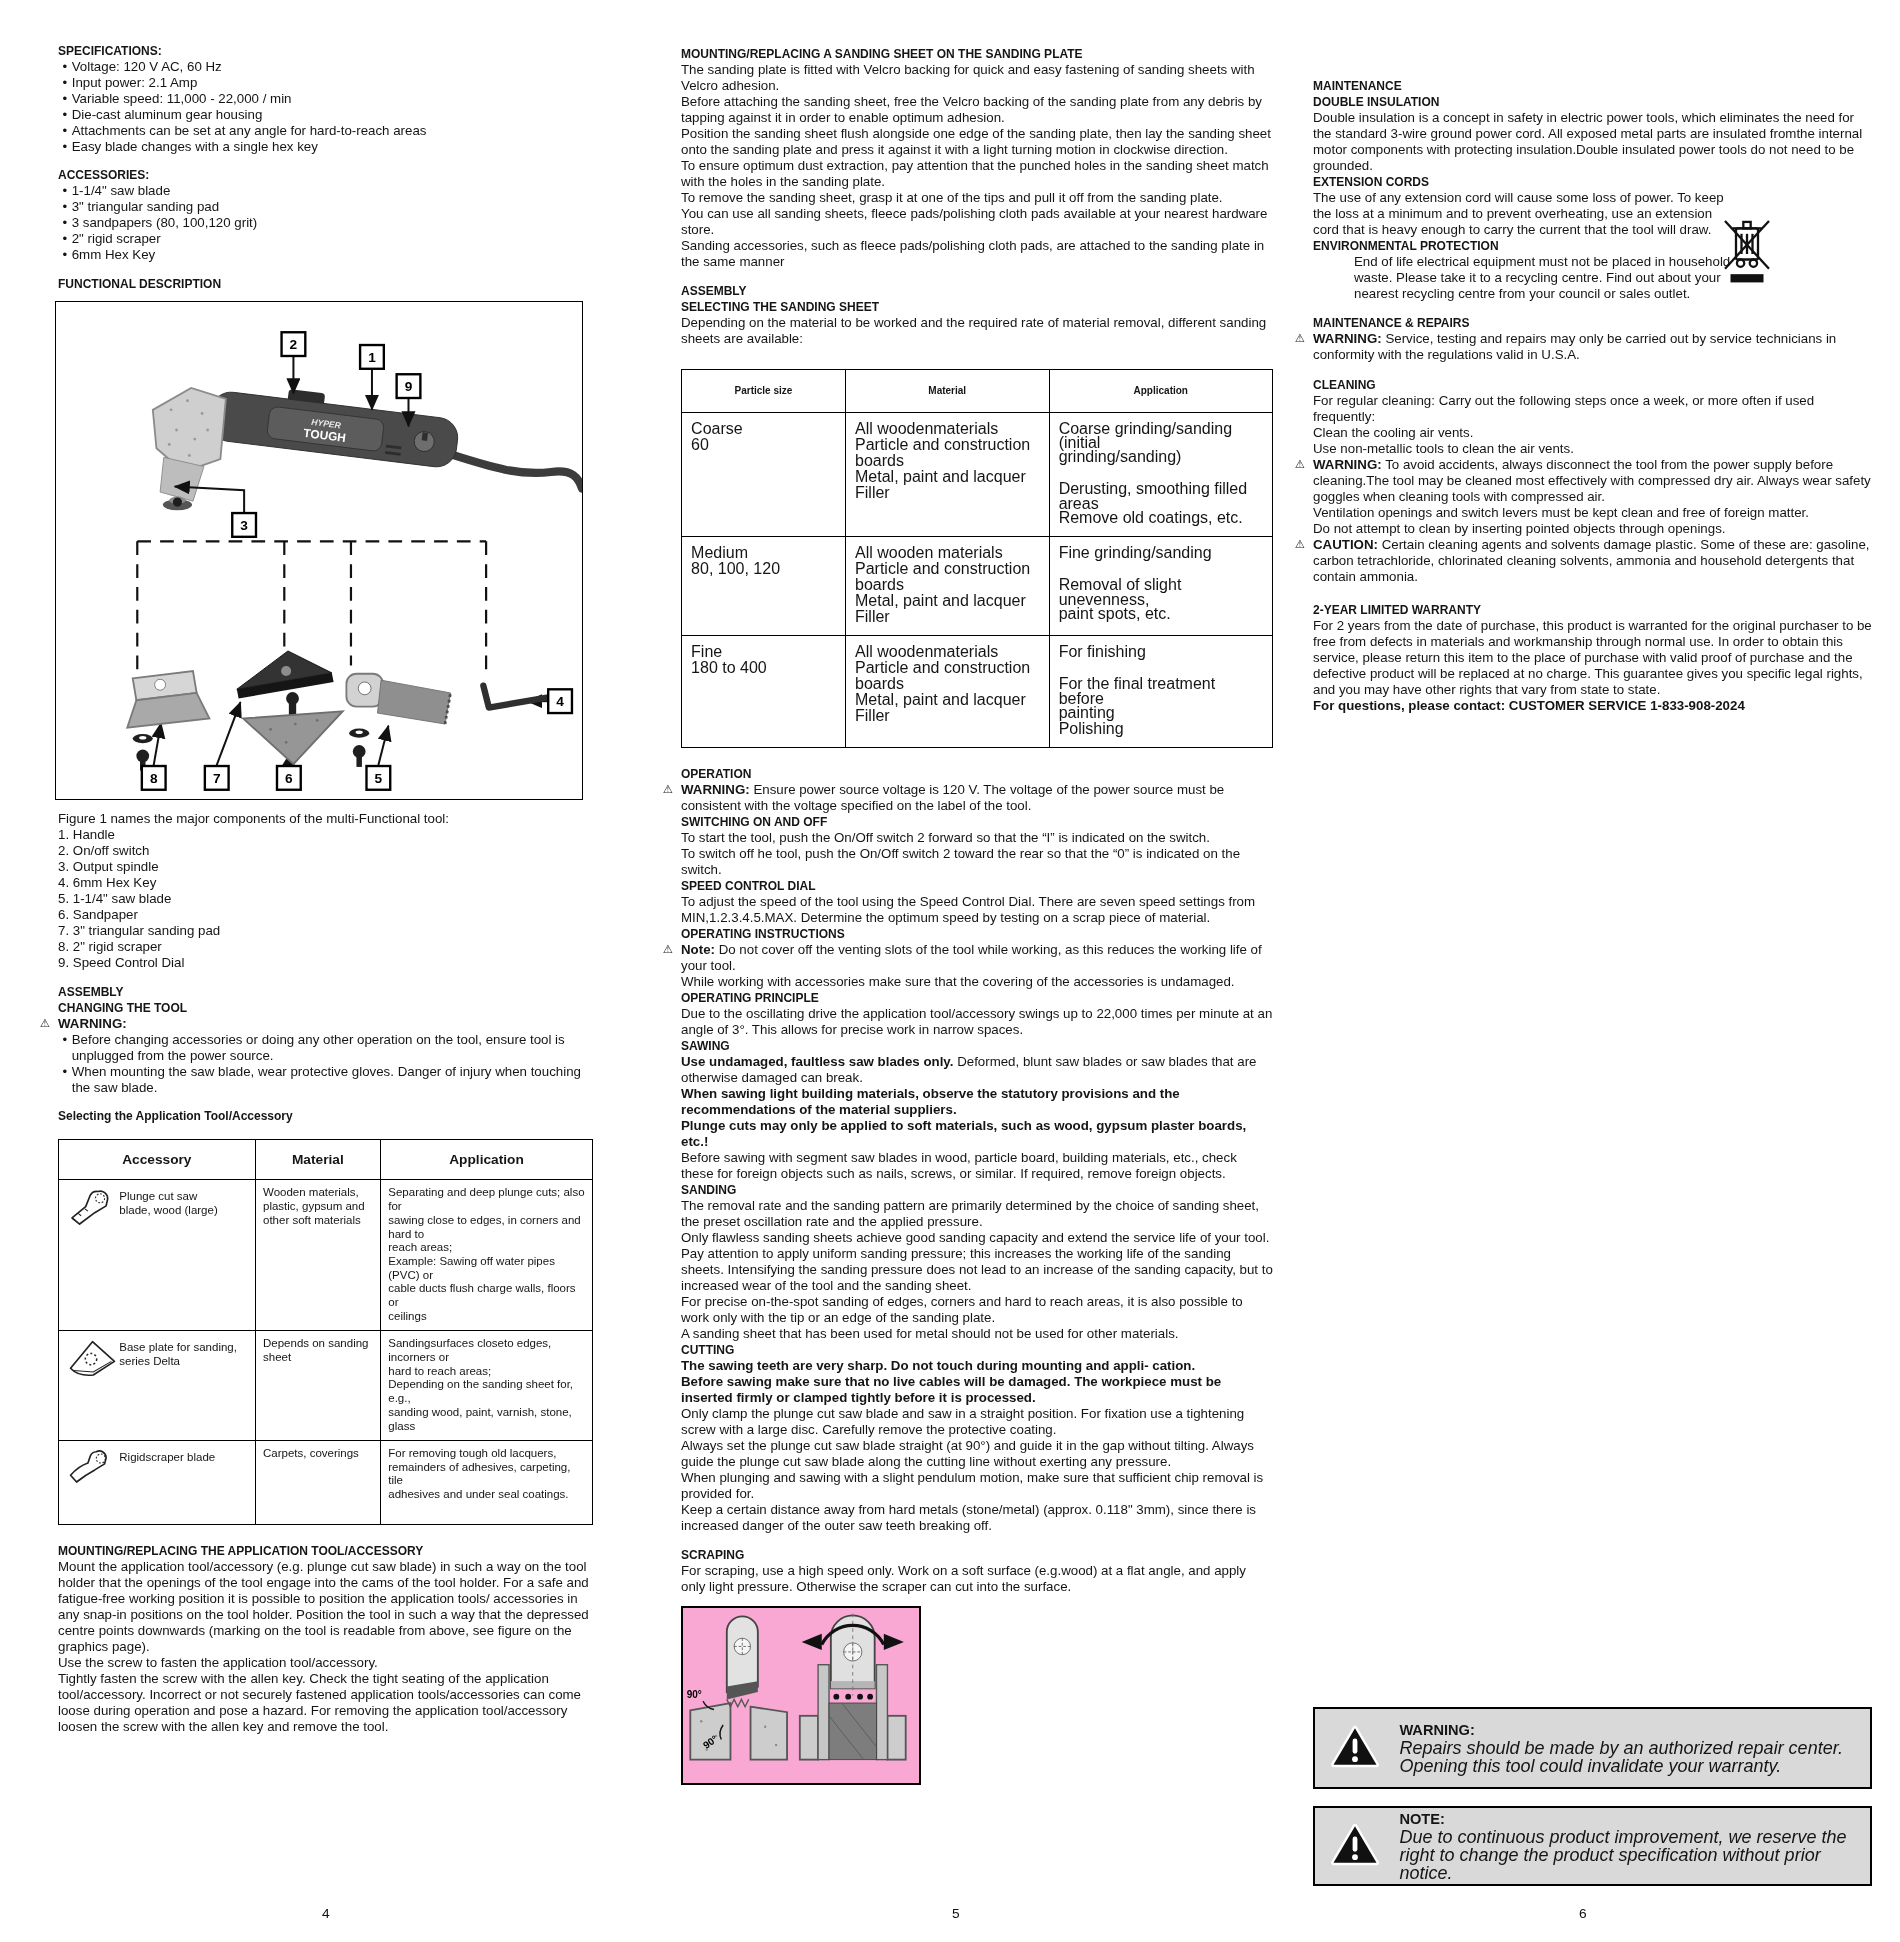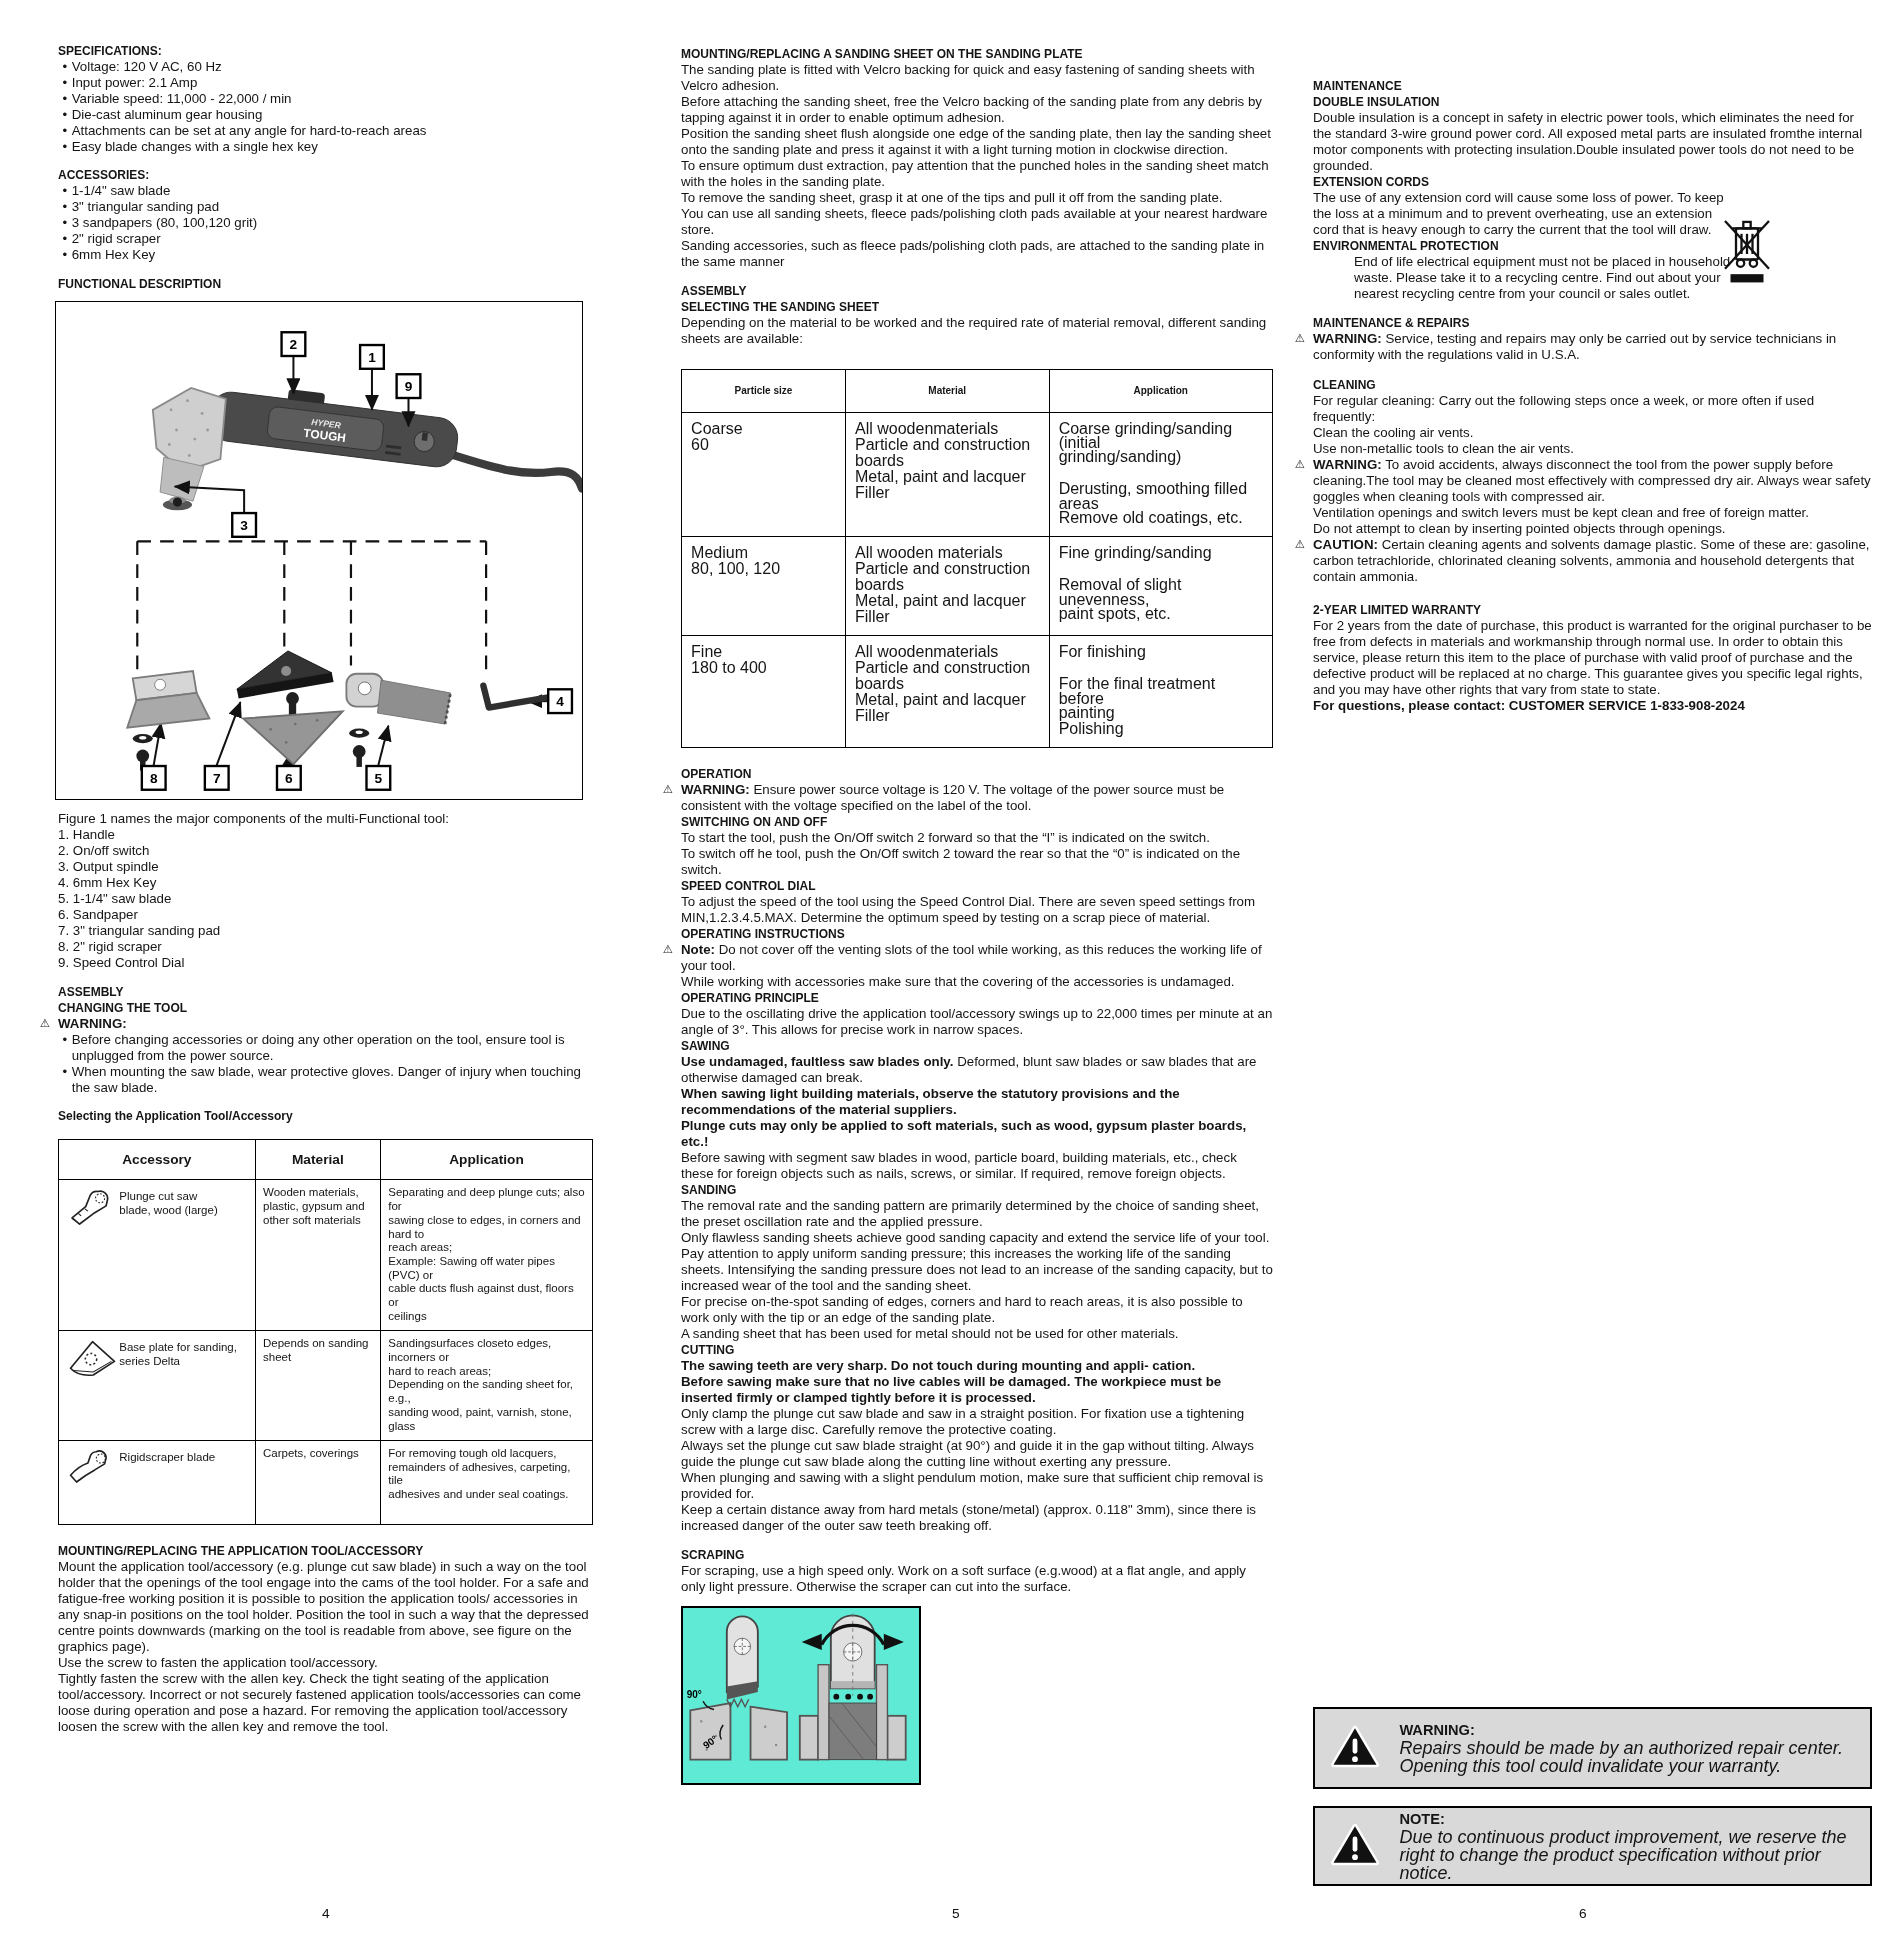--- a/index.html
+++ b/index.html
@@ -11,21 +11,21 @@
   .blk{position:relative;}
   .para{font-size:13.3px;line-height:16px;}
   .head{font-weight:700;font-size:12px;line-height:16px;}
   .bold{font-weight:700;}
   .lead{font-weight:700;}
   .hang .tri{position:absolute;left:-18.3px;top:0.9px;font-size:11.4px;line-height:13.7px;}
   .bullet-row{display:flex;font-size:13.3px;line-height:16px;}
   .bullet-row .dot{width:13.7px;flex:none;text-align:center;}
   .bullet-row .btxt{flex:1;}
   .figbox{width:526px;height:497px;border:1.8px solid #000;margin:9.1px 0 11px -2.7px;background:#fff;}
-  .figbox2{width:236px;height:175px;border:2.7px solid #000;margin-top:11px;background:#5eead4;}
+  .figbox2{width:236px;height:175px;border:2.7px solid #000;margin-top:11px;background:#f9a8d4;}
   .dtable{border-collapse:collapse;width:100%;table-layout:fixed;}
   .dtable th,.dtable td{border:1.8px solid #000;vertical-align:top;}
   .dtable th{text-align:center;font-weight:700;}
   .acc{margin-top:14.6px;}
   .acc th{font-size:13.7px;padding:12px 3.7px;}
   .acc td{font-size:11.5px;line-height:13.7px;padding:6.4px 7.3px;}
   .grit{margin-top:22px;}
   .grit th{font-size:10px;padding:15.5px 3.7px;}
   .grit td{font-size:16px;line-height:14.3px;padding:9.1px 9.1px;}
   .tline{min-height:1em;}
@@ -307,21 +307,21 @@
             <td>
               <div class="tline">Wooden materials,</div>
               <div class="tline">plastic, gypsum and</div>
               <div class="tline">other soft materials</div>
             </td>
             <td>
               <div class="tline">Separating and deep plunge cuts; also for</div>
               <div class="tline">sawing close to edges, in corners and hard to</div>
               <div class="tline">reach areas;</div>
               <div class="tline">Example: Sawing off water pipes (PVC) or</div>
-              <div class="tline">cable ducts flush against dust, floors or</div>
+              <div class="tline">cable ducts flush charge walls, floors or</div>
               <div class="tline">ceilings</div>
             </td>
           </tr>
           <tr style="height: 69px;">
             <td>
               <div class="cellflex">
                 <div><svg viewBox="0 0 70 55" width="53" height="42">
                     <path d="M6 41 L35 6 L64 32 L36 50 Q16 52 6 41 Z" fill="#fff" stroke="#222" stroke-width="2.2" stroke-linejoin="round"></path>
                     <path d="M10 44 L36 46 L60 32" fill="none" stroke="#222" stroke-width="1.4"></path>
                     <circle cx="33" cy="29" r="7.5" fill="none" stroke="#222" stroke-width="2" stroke-dasharray="2.6 3"></circle>

